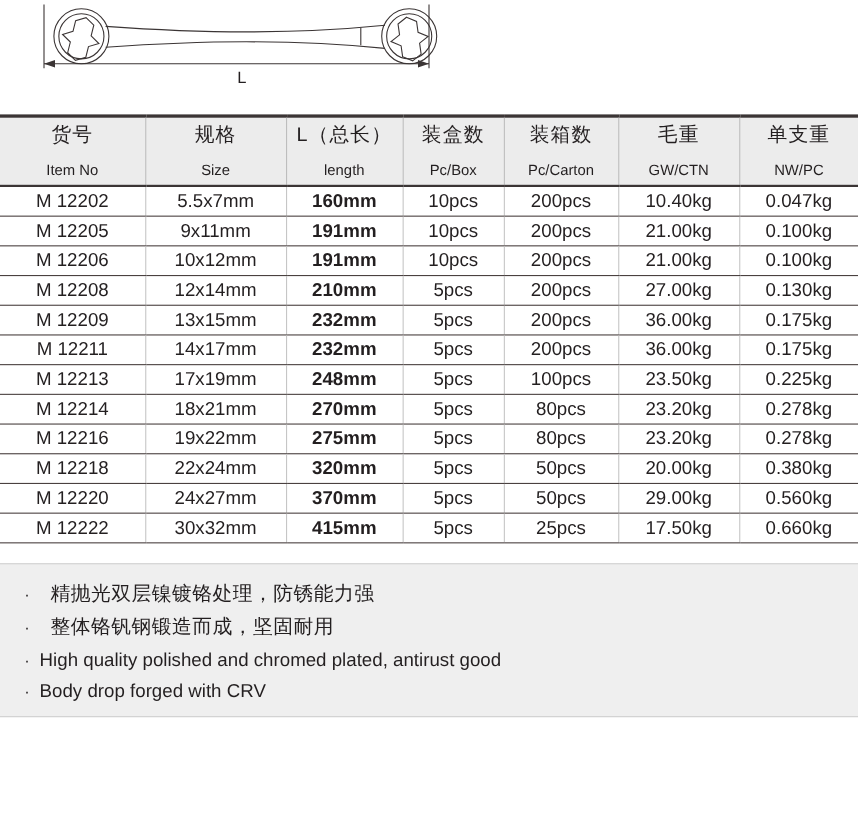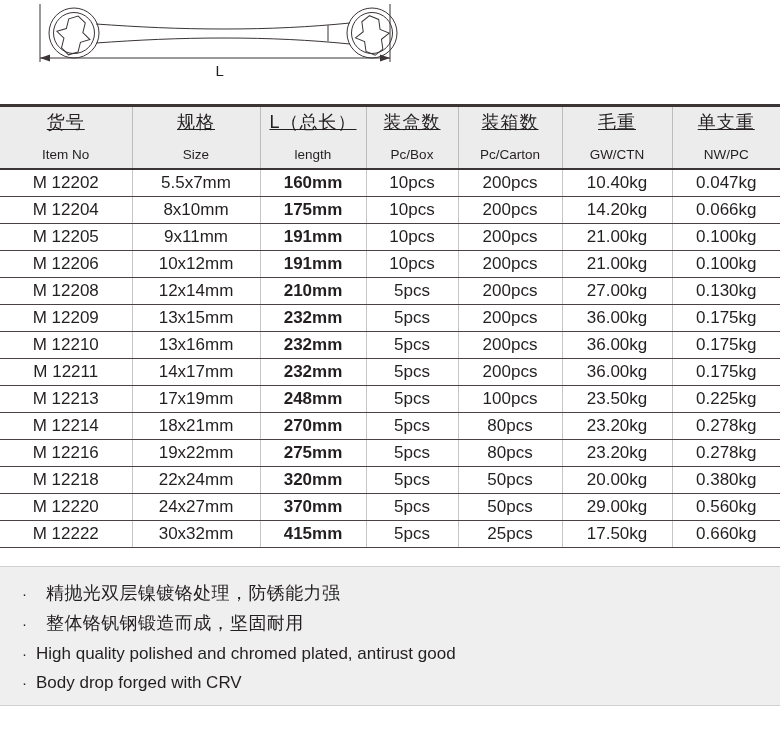--- a/index.html
+++ b/index.html
@@ -59,21 +59,20 @@
     text-align: center;
     vertical-align: middle;
     line-height: 1.12;
   }
   #spec-table thead th:first-child { border-left: none; }
   .th-cn {
     font-size: 18px;
     letter-spacing: 1px;
     display: block;
     color: #231f20;
-    text-decoration: underline;
   }
   .th-en {
     font-size: 13.5px;
     display: block;
     color: #231f20;
     margin-top: 15px;
   }
 
   #spec-table tbody td {
     border-bottom: 1.6px solid #4a4140;
@@ -205,29 +204,20 @@
       <tr>
         <td>M 12202</td>
         <td>5.5x7mm</td>
         <td class="cell-length">160mm</td>
         <td>10pcs</td>
         <td>200pcs</td>
         <td>10.40kg</td>
         <td>0.047kg</td>
       </tr>
       <tr>
-        <td>M 12204</td>
-        <td>8x10mm</td>
-        <td class="cell-length">175mm</td>
-        <td>10pcs</td>
-        <td>200pcs</td>
-        <td>14.20kg</td>
-        <td>0.066kg</td>
-      </tr>
-      <tr>
         <td>M 12205</td>
         <td>9x11mm</td>
         <td class="cell-length">191mm</td>
         <td>10pcs</td>
         <td>200pcs</td>
         <td>21.00kg</td>
         <td>0.100kg</td>
       </tr>
       <tr>
         <td>M 12206</td>
@@ -243,29 +233,20 @@
         <td>12x14mm</td>
         <td class="cell-length">210mm</td>
         <td>5pcs</td>
         <td>200pcs</td>
         <td>27.00kg</td>
         <td>0.130kg</td>
       </tr>
       <tr>
         <td>M 12209</td>
         <td>13x15mm</td>
-        <td class="cell-length">232mm</td>
-        <td>5pcs</td>
-        <td>200pcs</td>
-        <td>36.00kg</td>
-        <td>0.175kg</td>
-      </tr>
-      <tr>
-        <td>M 12210</td>
-        <td>13x16mm</td>
         <td class="cell-length">232mm</td>
         <td>5pcs</td>
         <td>200pcs</td>
         <td>36.00kg</td>
         <td>0.175kg</td>
       </tr>
       <tr>
         <td>M 12211</td>
         <td>14x17mm</td>
         <td class="cell-length">232mm</td>

